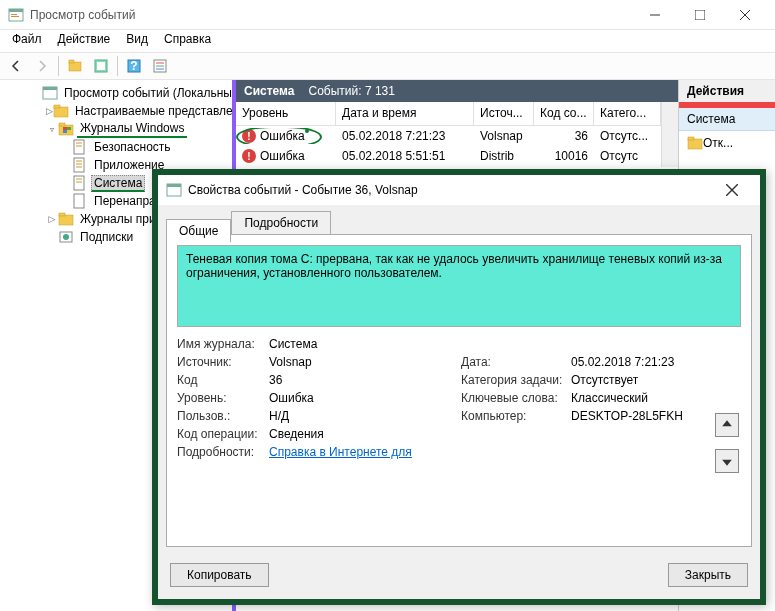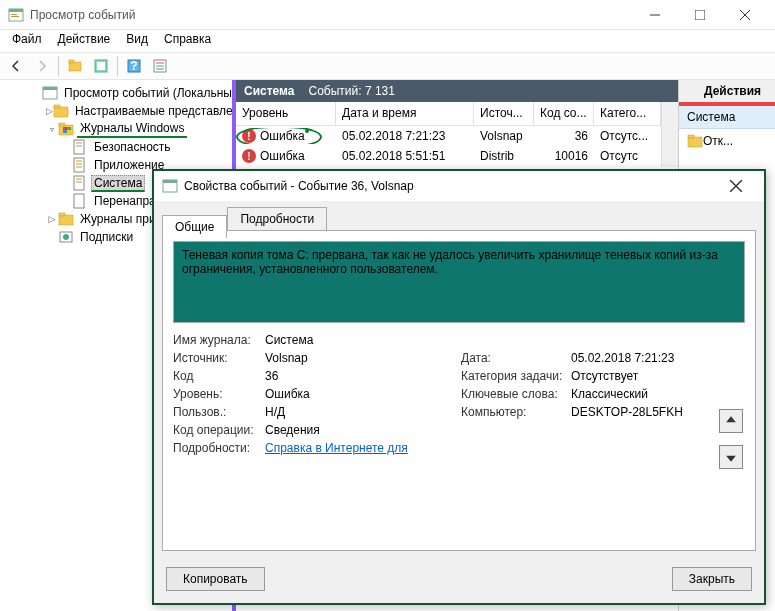--- a/index.html
+++ b/index.html
@@ -27,32 +27,32 @@
 .chdr { background: #4a5a6a; color: #fff; height: 22px; display: flex; align-items: center; padding-left: 8px; gap: 14px; }
 .chdr b { font-weight: 600; }
 .cols { display: flex; height: 24px; border-bottom: 1px solid #e0e0e0; background: #fff; }
 .col { border-right: 1px solid #e0e0e0; padding: 4px 6px; overflow: hidden; white-space: nowrap; }
 .rows {}
 .row { display: flex; height: 20px; align-items: center; }
 .cell { padding: 1px 6px; overflow: hidden; white-space: nowrap; }
 .erricon { width: 14px; height: 14px; border-radius: 50%; background: #d84040; display: inline-flex; align-items: center; justify-content: center; color: #fff; font-weight: bold; font-size: 10px; margin-right: 4px; }
 .scrollbar-v { width: 17px; background: #f0f0f0; border-left: 1px solid #ddd; }
 .actions { width: 96px; }
-.ahdr { background: #f0f0f0; border-bottom: 4px solid #ef4444; padding: 4px 25px; font-weight: 600; }
+.ahdr { background: #f0f0f0; border-bottom: 6px solid #ef4444; padding: 4px 8px; font-weight: 600; }
 .aitem { background: #e0eef9; padding: 4px 8px; border-bottom: 1px solid #c6d8ec; }
 .alink { padding: 4px 8px; display: flex; align-items: center; }
-.dialog { position: absolute; left: 152px; top: 169px; width: 614px; height: 436px; background: #f0f0f0; border: 2px solid #14532d; box-shadow: 2px 2px 10px rgba(0,0,0,.25); display: flex; flex-direction: column; }
+.dialog { position: absolute; left: 152px; top: 169px; width: 614px; height: 436px; background: #f0f0f0; border: 6px solid #14532d; box-shadow: 2px 2px 10px rgba(0,0,0,.25); display: flex; flex-direction: column; }
 .dtitle { height: 30px; background: #fff; display: flex; align-items: center; padding: 0 8px; }
 .dtitle .t { flex: 1; }
 .dclose { width: 40px; height: 28px; display: flex; align-items: center; justify-content: center; }
 .tabs { display: flex; padding: 6px 8px 0; gap: 0; }
 .tab { padding: 4px 12px; background: #f0f0f0; border: 1px solid #aaa; border-bottom: none; position: relative; }
 .tab.active { background: #fff; z-index: 2; top: 8px; }
 .tabbody { margin: 0 8px 8px; background: #fff; border: 1px solid #aaa; padding: 10px; flex: 1; display: flex; flex-direction: column; }
-.msgbox { border: 1px solid #aaa; padding: 6px 8px; height: 82px; background: #0f766e; margin-bottom: 10px; }
+.msgbox { border: 1px solid #aaa; padding: 6px 8px; height: 82px; background: #5eead4; margin-bottom: 10px; }
 .props { display: flex; gap: 4px; font-size: 12px; }
 .pcol { flex: 1; }
 .prow { display: flex; margin-bottom: 4px; }
 .plabel { width: 92px; color: #333; }
 .pval { flex: 1; }
 .link { color: #0066cc; text-decoration: underline; }
 .dbuttons { display: flex; padding: 8px 12px 12px; }
 .dbtn { padding: 4px 16px; border: 1px solid #999; background: #e8e8e8; min-width: 80px; text-align: center; }
 .sidebtns { position: absolute; right: 12px; top: 178px; display: flex; flex-direction: column; gap: 12px; }
 .sqbtn { width: 24px; height: 24px; border: 1px solid #888; background: #eee; display: flex; align-items: center; justify-content: center; }

